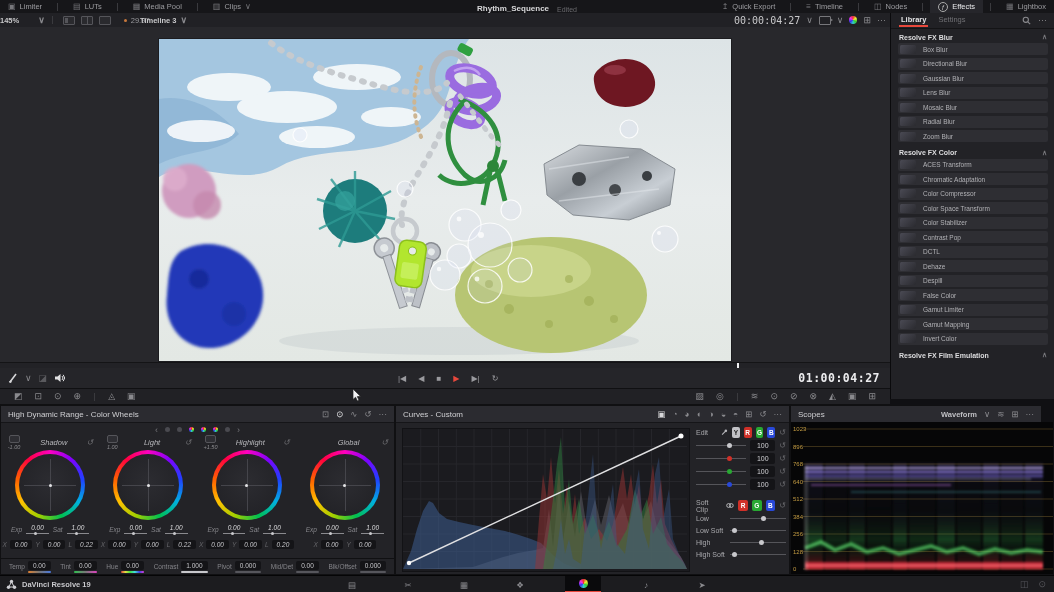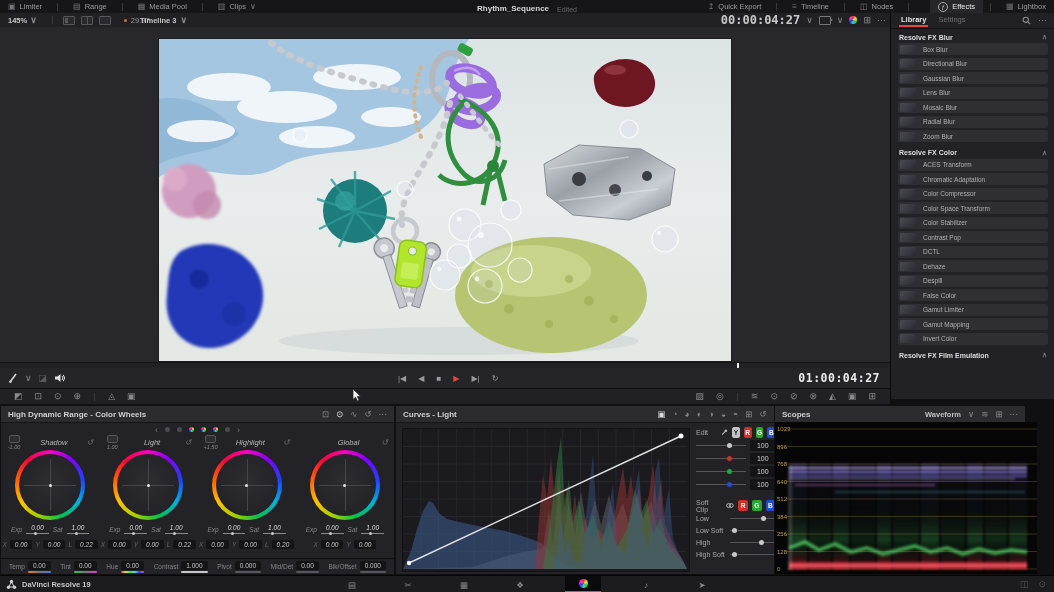--- a/index.html
+++ b/index.html
@@ -9,30 +9,30 @@
   .abs{position:absolute;}
   .ic{font-size:9px;color:#8a8a8e;line-height:1;}
   .vsep{width:1px;height:8px;background:#3a3a3e;margin:0 7px;}
 
   
   .topbar{left:0;top:0;width:1054px;height:13px;background:#161619;border-bottom:1px solid #0a0a0c;
           display:flex;align-items:center;font-size:7.5px;}
   .topbar .grp{display:flex;align-items:center;height:100%;}
   .tb-btn{display:flex;align-items:center;gap:4px;padding:0 8px;height:100%;color:#9c9ca0;cursor:default;}
   .tb-btn .ic{font-size:8px;color:#77777b;}
-  .tb-btn.active{color:#e8e8ea;background:#26262b;margin-left:14px;}
+  .tb-btn.active{color:#e8e8ea;background:#26262b;}
   .tb-title{position:absolute;left:0;right:0;top:0;height:13px;display:flex;align-items:flex-end;justify-content:center;gap:8px;pointer-events:none;}
   .tb-title .t{font-size:8px;font-weight:bold;color:#d8d8da;}
   .tb-title .s{font-size:7px;color:#6a6a6e;}
   .fx-circle{width:8px;height:8px;border:1px solid #aaa;border-radius:50%;display:inline-flex;align-items:center;justify-content:center;font-size:6px;color:#ccc;}
 
   
   .viewerbar{left:0;top:13px;width:890px;height:14px;background:#212125;border-bottom:1px solid #101012;
              display:flex;align-items:center;font-size:7.5px;}
-  .zoomsel{display:flex;align-items:flex-start;gap:3px;padding:0 8px;color:#c8c8ca;font-weight:bold;}
+  .zoomsel{display:flex;align-items:flex-start;gap:19px;padding:0 0;color:#c8c8ca;font-weight:bold;}
   .layout-ic{width:10px;height:7px;border:1px solid #55555a;border-radius:1px;margin:0 3px;background:#2a2a2e;position:relative;}
   .layout-ic.b1::after{content:"";position:absolute;left:1px;top:1px;bottom:1px;width:3px;background:#55555a;}
   .layout-ic.b2::after{content:"";position:absolute;left:50%;top:0;bottom:0;width:1px;background:#55555a;}
   .fpsdot{width:3px;height:3px;border-radius:50%;background:#c8783c;margin:0 4px 0 10px;}
   .fps{color:#9a9a9e;font-weight:normal;}
   .tlsel{position:absolute;left:140px;display:flex;gap:4px;align-items:center;color:#c8c8ca;font-weight:bold;}
   .vb-right{position:absolute;right:4px;display:flex;align-items:center;gap:6px;color:#c8c8ca;}
   .cam{width:10px;height:7px;border:1px solid #77777b;border-radius:1px;position:relative;}
   .cam::after{content:"";position:absolute;right:-3px;top:1px;border-left:3px solid #77777b;border-top:2px solid transparent;border-bottom:2px solid transparent;}
   .conic-dot{width:8px;height:8px;border-radius:50%;background:conic-gradient(#e33,#ee3,#3c3,#3cc,#33e,#e3e,#e33);}
@@ -52,21 +52,21 @@
 
   
   .tools{left:0;top:388px;width:890px;height:17px;background:#212125;border-top:1px solid #101012;border-bottom:1px solid #101012;
          display:flex;align-items:center;padding:0 8px;box-sizing:border-box;}
   .tools .ic{font-size:9px;margin:0 6px;}
   .cursor{left:352px;top:389px;}
 
   
   .panel{background:#232327;border:1px solid #101012;box-sizing:border-box;}
   .phead{height:16px;display:flex;align-items:center;padding:0 7px;background:#2b2b30;border-bottom:1px solid #151518;}
-  .phead .title{font-size:8px;font-weight:bold;color:#cfcfd2;flex:0 0 auto;}
+  .phead .title{font-size:8px;font-weight:normal;color:#cfcfd2;flex:0 0 auto;}
   .phead .sp{flex:1;}
   .phead .ic{margin-left:7px;font-size:8.5px;}
 
   
   .hdr{left:0;top:405px;width:395px;height:170px;}
   .dots{height:13px;display:flex;align-items:center;justify-content:center;gap:7px;}
   .dots .arrow{font-size:9px;color:#77777b;}
   .dot{width:5px;height:5px;border-radius:50%;background:#4a4a50;}
   .dot.rainbow{background:conic-gradient(#e33,#ee3,#3c3,#3cc,#33e,#e3e,#e33);}
   .wheels{display:flex;font-style:italic;}
@@ -116,21 +116,21 @@
   .ch-b{background:#2848d8;}
   .track{position:relative;height:1px;background:#55555a;flex:1;}
   .knob{position:absolute;top:-2px;width:5px;height:5px;border-radius:50%;background:#c8c8cc;}
   .knob.kr{background:#d03028;}.knob.kg{background:#28a832;}.knob.kb{background:#2848d8;}
   .numbox{width:25px;height:11px;background:#141417;border-radius:2px;display:flex;align-items:center;justify-content:center;
           font-size:7px;color:#d0d0d4;}
   .rst{font-size:8px;color:#66666a;}
   .softhead{margin-top:8px;}
 
   
-  .scopes{left:774px;top:405px;width:252px;height:170px;}
+  .scopes{left:790px;top:405px;width:252px;height:170px;}
   .scopes .mode{font-size:7.5px;color:#c0c0c4;font-weight:bold;}
   .wavewrap{position:absolute;left:0;top:16px;width:262px;height:152px;background:#060607;}
 
   
   .libpanel{left:890px;top:13px;width:164px;height:386px;background:#222226;border-left:1px solid #0a0a0c;overflow:hidden;}
   .libtabs{height:15px;display:flex;align-items:center;padding:0 8px;border-bottom:1px solid #141416;background:#212125;}
   .libtab{font-size:7.5px;font-weight:bold;color:#e2e2e4;border-bottom:2px solid #e8483c;padding:1px 2px 1px;margin-right:8px;}
   .libtab.inactive{color:#717175;border-bottom:2px solid transparent;font-weight:normal;}
   .libtabs .sp{flex:1;}
   .sectitle{display:flex;align-items:center;justify-content:space-between;padding:4px 8px 2px;font-size:7px;font-weight:bold;color:#dcdcde;}
@@ -154,21 +154,21 @@
 
 <div class="abs topbar">
   <div class="grp">
     <div class="tb-btn">
       <span class="ic">▣</span>
       <span>Limiter</span>
     </div>
     <span class="vsep"></span>
     <div class="tb-btn">
       <span class="ic">▤</span>
-      <span>Range</span>
+      <span>LUTs</span>
     </div>
     <span class="vsep"></span>
     <div class="tb-btn">
       <span class="ic">▦</span>
       <span>Media Pool</span>
     </div>
     <span class="vsep"></span>
     <div class="tb-btn">
       <span class="ic">▥</span>
       <span>Clips</span>
@@ -216,21 +216,21 @@
   <span class="layout-ic b1"></span>
   <span class="layout-ic b2"></span>
   <span class="layout-ic"></span>
   <span class="fpsdot"></span>
   <span class="fps">29.97</span>
   <div class="tlsel">
     <span>Timeline 3</span>
     <span class="ic">∨</span>
   </div>
   <div class="vb-right">
-    <span style="font-family:'DejaVu Sans Mono',monospace;font-size:12px;font-weight:bold;">00:00:04:27</span>
+    <span style="font-family:'DejaVu Sans Mono',monospace;font-size:10px;font-weight:normal;">00:00:04:27</span>
     <span class="ic">∨</span>
     <span class="cam"></span>
     <span class="ic">∨</span>
     <span class="conic-dot"></span>
     <span class="ic">⊞</span>
     <span class="ic">···</span>
   </div>
 </div>
 
 <div class="abs viewer">
@@ -613,21 +613,21 @@
       <span class="vwrap">
           <span class="vbox">0.000</span>
           <span class="uline u-gray"></span>
         </span>
       </span>
   </div>
 </div>
 
 <div class="abs panel curves">
   <div class="phead">
-    <span class="title">Curves - Light</span>
+    <span class="title">Curves - Custom</span>
     <span class="sp"></span>
     <span class="ic" style="color:#d8d8da;">▣</span>
     <span class="ic">◔</span>
     <span class="ic">◕</span>
     <span class="ic">◐</span>
     <span class="ic">◑</span>
     <span class="ic">◒</span>
     <span class="ic">◓</span>
     <span class="ic">⊞</span>
     <span class="ic">↺</span>

